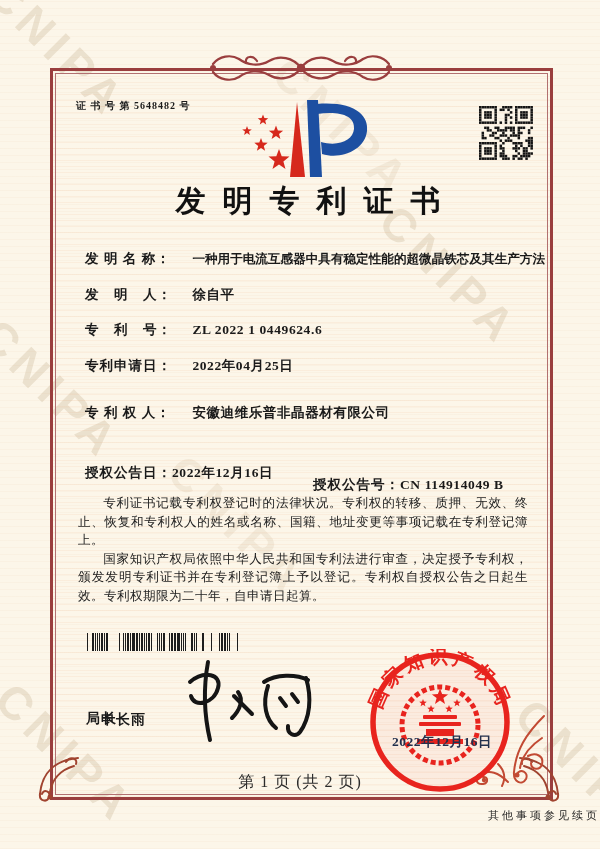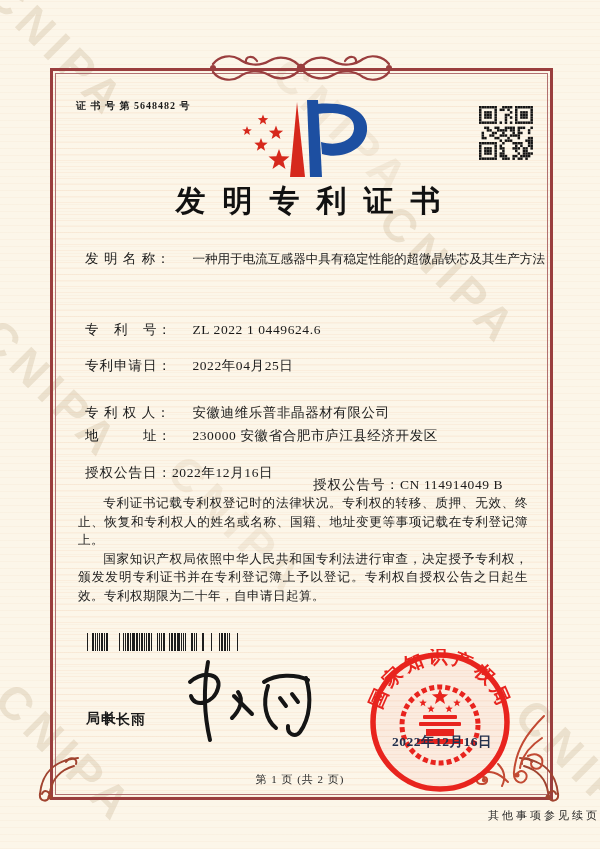--- a/index.html
+++ b/index.html
@@ -12,37 +12,37 @@
   .wm-light{color:rgba(176,148,108,0.13);}
   .frame{position:absolute;left:50px;top:68px;width:497px;height:726px;border:3px solid #9a3e3e;z-index:2;
         background:repeating-linear-gradient(0deg, rgba(238,172,126,0.12) 0 1px, transparent 1px 6px);}
   .frame-inner{position:absolute;inset:2px;border:1px solid #b27070;}
   .content{position:absolute;inset:0;z-index:5;}
   .cert-no{position:absolute;left:76px;top:99px;font-size:10px;font-weight:600;letter-spacing:1px;color:#1c1c1c;}
   .logo{position:absolute;left:233px;top:98px;width:152px;height:84px;}
   .qr{position:absolute;left:479px;top:106px;width:54px;height:54px;}
   .doc-title{position:absolute;left:16px;right:0;top:181px;text-align:center;font-size:30px;font-weight:700;
         letter-spacing:17px;text-indent:17px;color:#111;}
-  .field-row{position:absolute;left:85px;width:450px;height:22px;font-size:13.5px;font-weight:400;
+  .field-row{position:absolute;left:85px;width:450px;height:22px;font-size:13.5px;font-weight:700;
         color:#1a1a1a;white-space:nowrap;}
   .field-label{display:inline-block;min-width:104px;letter-spacing:1px;}
   .field-value{letter-spacing:0.6px;}
   .field-value.long{font-size:12.6px;letter-spacing:0;}
   .grant-pair2{position:absolute;left:228px;top:12px;}
   .body-text{position:absolute;left:78px;top:494px;width:450px;font-size:12.6px;line-height:18.6px;
         color:#222;letter-spacing:0.4px;text-align:justify;}
   .body-text p{margin:0;text-indent:2em;}
   .barcode{position:absolute;left:85px;top:633px;width:156px;height:18px;}
   .director-title{position:absolute;left:86px;top:710px;font-size:14px;font-weight:700;color:#1b1b1b;letter-spacing:2px;}
   .director-name{position:absolute;left:101px;top:711px;font-size:14px;font-weight:700;color:#1b1b1b;letter-spacing:1px;}
   .signature{position:absolute;left:172px;top:652px;width:155px;height:95px;}
   .seal{position:absolute;left:367px;top:649px;width:146px;height:146px;}
   .seal-date{position:absolute;left:371px;top:733px;width:142px;text-align:center;font-size:13.5px;
         font-weight:700;color:#23304d;letter-spacing:0.5px;}
-  .page-indicator{position:absolute;left:0;right:0;top:772px;text-align:center;font-size:11px;color:#2b2b2b;letter-spacing:1px;}
+  .page-indicator{position:absolute;left:0;right:0;top:772px;text-align:center;font-size:16px;color:#2b2b2b;letter-spacing:1px;}
   .footer-note{position:absolute;left:0;right:0;top:808px;text-align:right;font-size:11px;color:#1f1f1f;letter-spacing:3px;}
   .ornament{position:absolute;z-index:4;}
 </style>
 </head>
 <body>
 
 <div class="page">
 
   <div class="watermark" style="left:-30px;top:20px;">CNIPA</div>
   <div class="watermark wm-light" style="left:255px;top:100px;">CNIPA</div>
@@ -335,35 +335,35 @@
         <rect x="51.43" y="41.14" width="2.49" height="2.49" fill="#141414"></rect>
         <rect x="51.43" y="46.29" width="2.49" height="2.49" fill="#141414"></rect>
       </svg>
 
     <div class="doc-title">发明专利证书</div>
 
     <div class="field-row" style="top:250px;">
       <span class="field-label">发 明 名 称：</span>
       <span class="field-value long">一种用于电流互感器中具有稳定性能的超微晶铁芯及其生产方法</span>
     </div>
+    <div class="field-row" style="top:286px;">
+      <span class="field-label">发　明　人：</span>
+      <span class="field-value">徐自平</span>
+    </div>
     <div class="field-row" style="top:321px;">
       <span class="field-label">专　利　号：</span>
       <span class="field-value">ZL 2022 1 0449624.6</span>
     </div>
     <div class="field-row" style="top:357px;">
       <span class="field-label">专利申请日：</span>
       <span class="field-value">2022年04月25日</span>
     </div>
     <div class="field-row" style="top:404px;">
       <span class="field-label">专 利 权 人：</span>
       <span class="field-value">安徽迪维乐普非晶器材有限公司</span>
-    </div>
-    <div class="field-row" style="top:427px;">
-      <span class="field-label">地　　　址：</span>
-      <span class="field-value">230000 安徽省合肥市庐江县经济开发区</span>
     </div>
     <div class="field-row" style="top:464px;">
       <span style="letter-spacing:1px;">授权公告日：</span><span class="field-value">2022年12月16日</span>
       <span class="grant-pair2">
         <span style="letter-spacing:1px;">授权公告号：</span><span class="field-value">CN 114914049 B</span>
       </span>
     </div>
 
     <div class="body-text">
       <p>专利证书记载专利权登记时的法律状况。专利权的转移、质押、无效、终止、恢复和专利权人的姓名或名称、国籍、地址变更等事项记载在专利登记簿上。</p>

